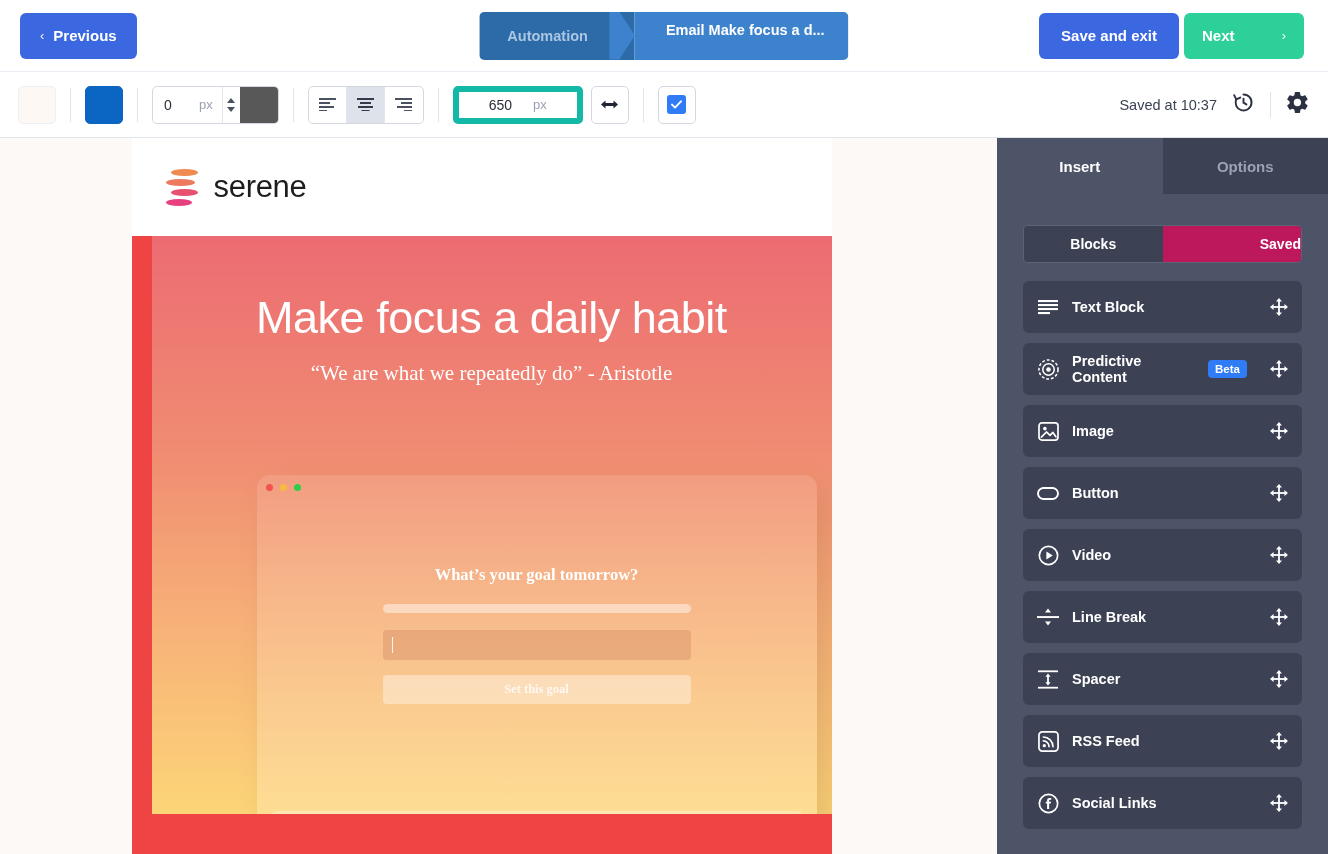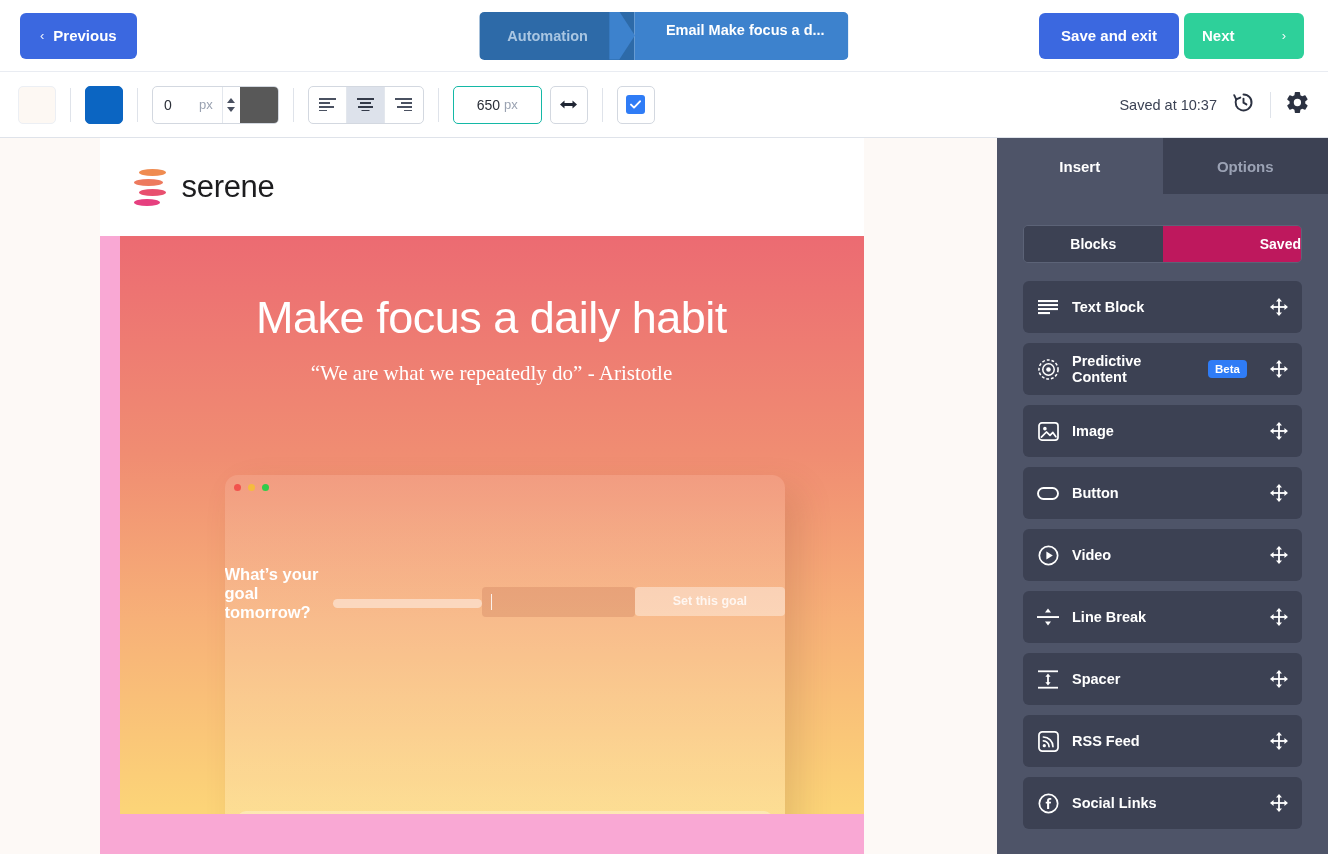--- a/index.html
+++ b/index.html
@@ -118,23 +118,23 @@
   }
   .align-btn {
     width: 38px; height: 100%; display: flex; align-items: center; justify-content: center;
     cursor: pointer; border-right: 1px solid #e3e7ed;
   }
   .align-btn:last-child { border-right: none; }
   .align-btn.active { background: #dde2eb; }
   .align-btn svg { display: block; }
 
   .numfield {
-    display: flex; align-items: center; gap: 4px;
-    border: 1px solid #14b8a6; border-radius: 5px;
-    height: 38px; padding: 0 23px; background: #fff;
+    display: flex; align-items: center; gap: 21px;
+    border: 6px solid #14b8a6; border-radius: 5px;
+    height: 38px; padding: 0 30px; background: #fff;
   }
   .numfield .v { font-size: 14px; color: #2b2f38; }
   .numfield .u { font-size: 13px; color: #9aa2b1; }
 
   .iconbtn {
     width: 38px; height: 38px; border: 1px solid #d3d8e0; border-radius: 5px;
     background: #fff; display: flex; align-items: center; justify-content: center;
     cursor: pointer;
   }
 
@@ -155,21 +155,21 @@
 
   
   .body { flex: 1; display: flex; min-height: 0; }
 
   
   .canvas {
     flex: 1; background: #fdf9f6; position: relative; overflow: hidden;
     display: flex; justify-content: center;
   }
   .email {
-    width: 764px; background: #f9a8d4; margin-left: -34px;
+    width: 700px; background: #ef4444; margin-left: -34px;
   }
   .email-header {
     height: 98px; display: flex; align-items: center; padding-left: 32px;
     background: #ffffff;
   }
   .logo { display: flex; align-items: center; gap: 14px; }
   .logo-mark { width: 36px; height: 42px; position: relative; }
   .logo-mark span { position: absolute; border-radius: 50%; height: 7px; }
   .lm1 { top: 3px;  left: 7px;  width: 27px; background: #ef8b50; }
   .lm2 { top: 13px; left: 2px;  width: 29px; background: #ed7a5e; }
@@ -197,21 +197,21 @@
     position: absolute; top: 239px; left: 105px;
     width: 560px; height: 388px;
     background: linear-gradient(180deg, rgba(255,255,255,0.10) 0%, rgba(255,255,255,0.22) 100%);
     border-radius: 13px 13px 0 0;
     box-shadow: 14px 14px 34px rgba(120,60,40,0.16);
     overflow: hidden;
   }
   .mockwin-dots { display: flex; gap: 7px; padding: 9px 0 0 9px; }
   .dot { width: 7px; height: 7px; border-radius: 50%; }
   .dot-r { background: #f2534d; } .dot-y { background: #f5bb3f; } .dot-g { background: #30cc4a; }
-  .mock-inner { display: flex; flex-direction: row; align-items: center; padding-top: 74px; }
+  .mock-inner { display: flex; flex-direction: column; align-items: center; padding-top: 74px; font-family: Liberation Serif, serif; }
   .mock-q { font-size: 16.5px; font-weight: bold; color: #ffffff; }
   .mock-bar {
     width: 308px; height: 9px; border-radius: 5px;
     background: rgba(255,255,255,0.45); margin-top: 19px;
   }
   .mock-input {
     width: 308px; height: 30px; border-radius: 4px;
     background: rgba(200,120,85,0.30); margin-top: 17px;
     display: flex; align-items: center; padding-left: 9px;
   }

